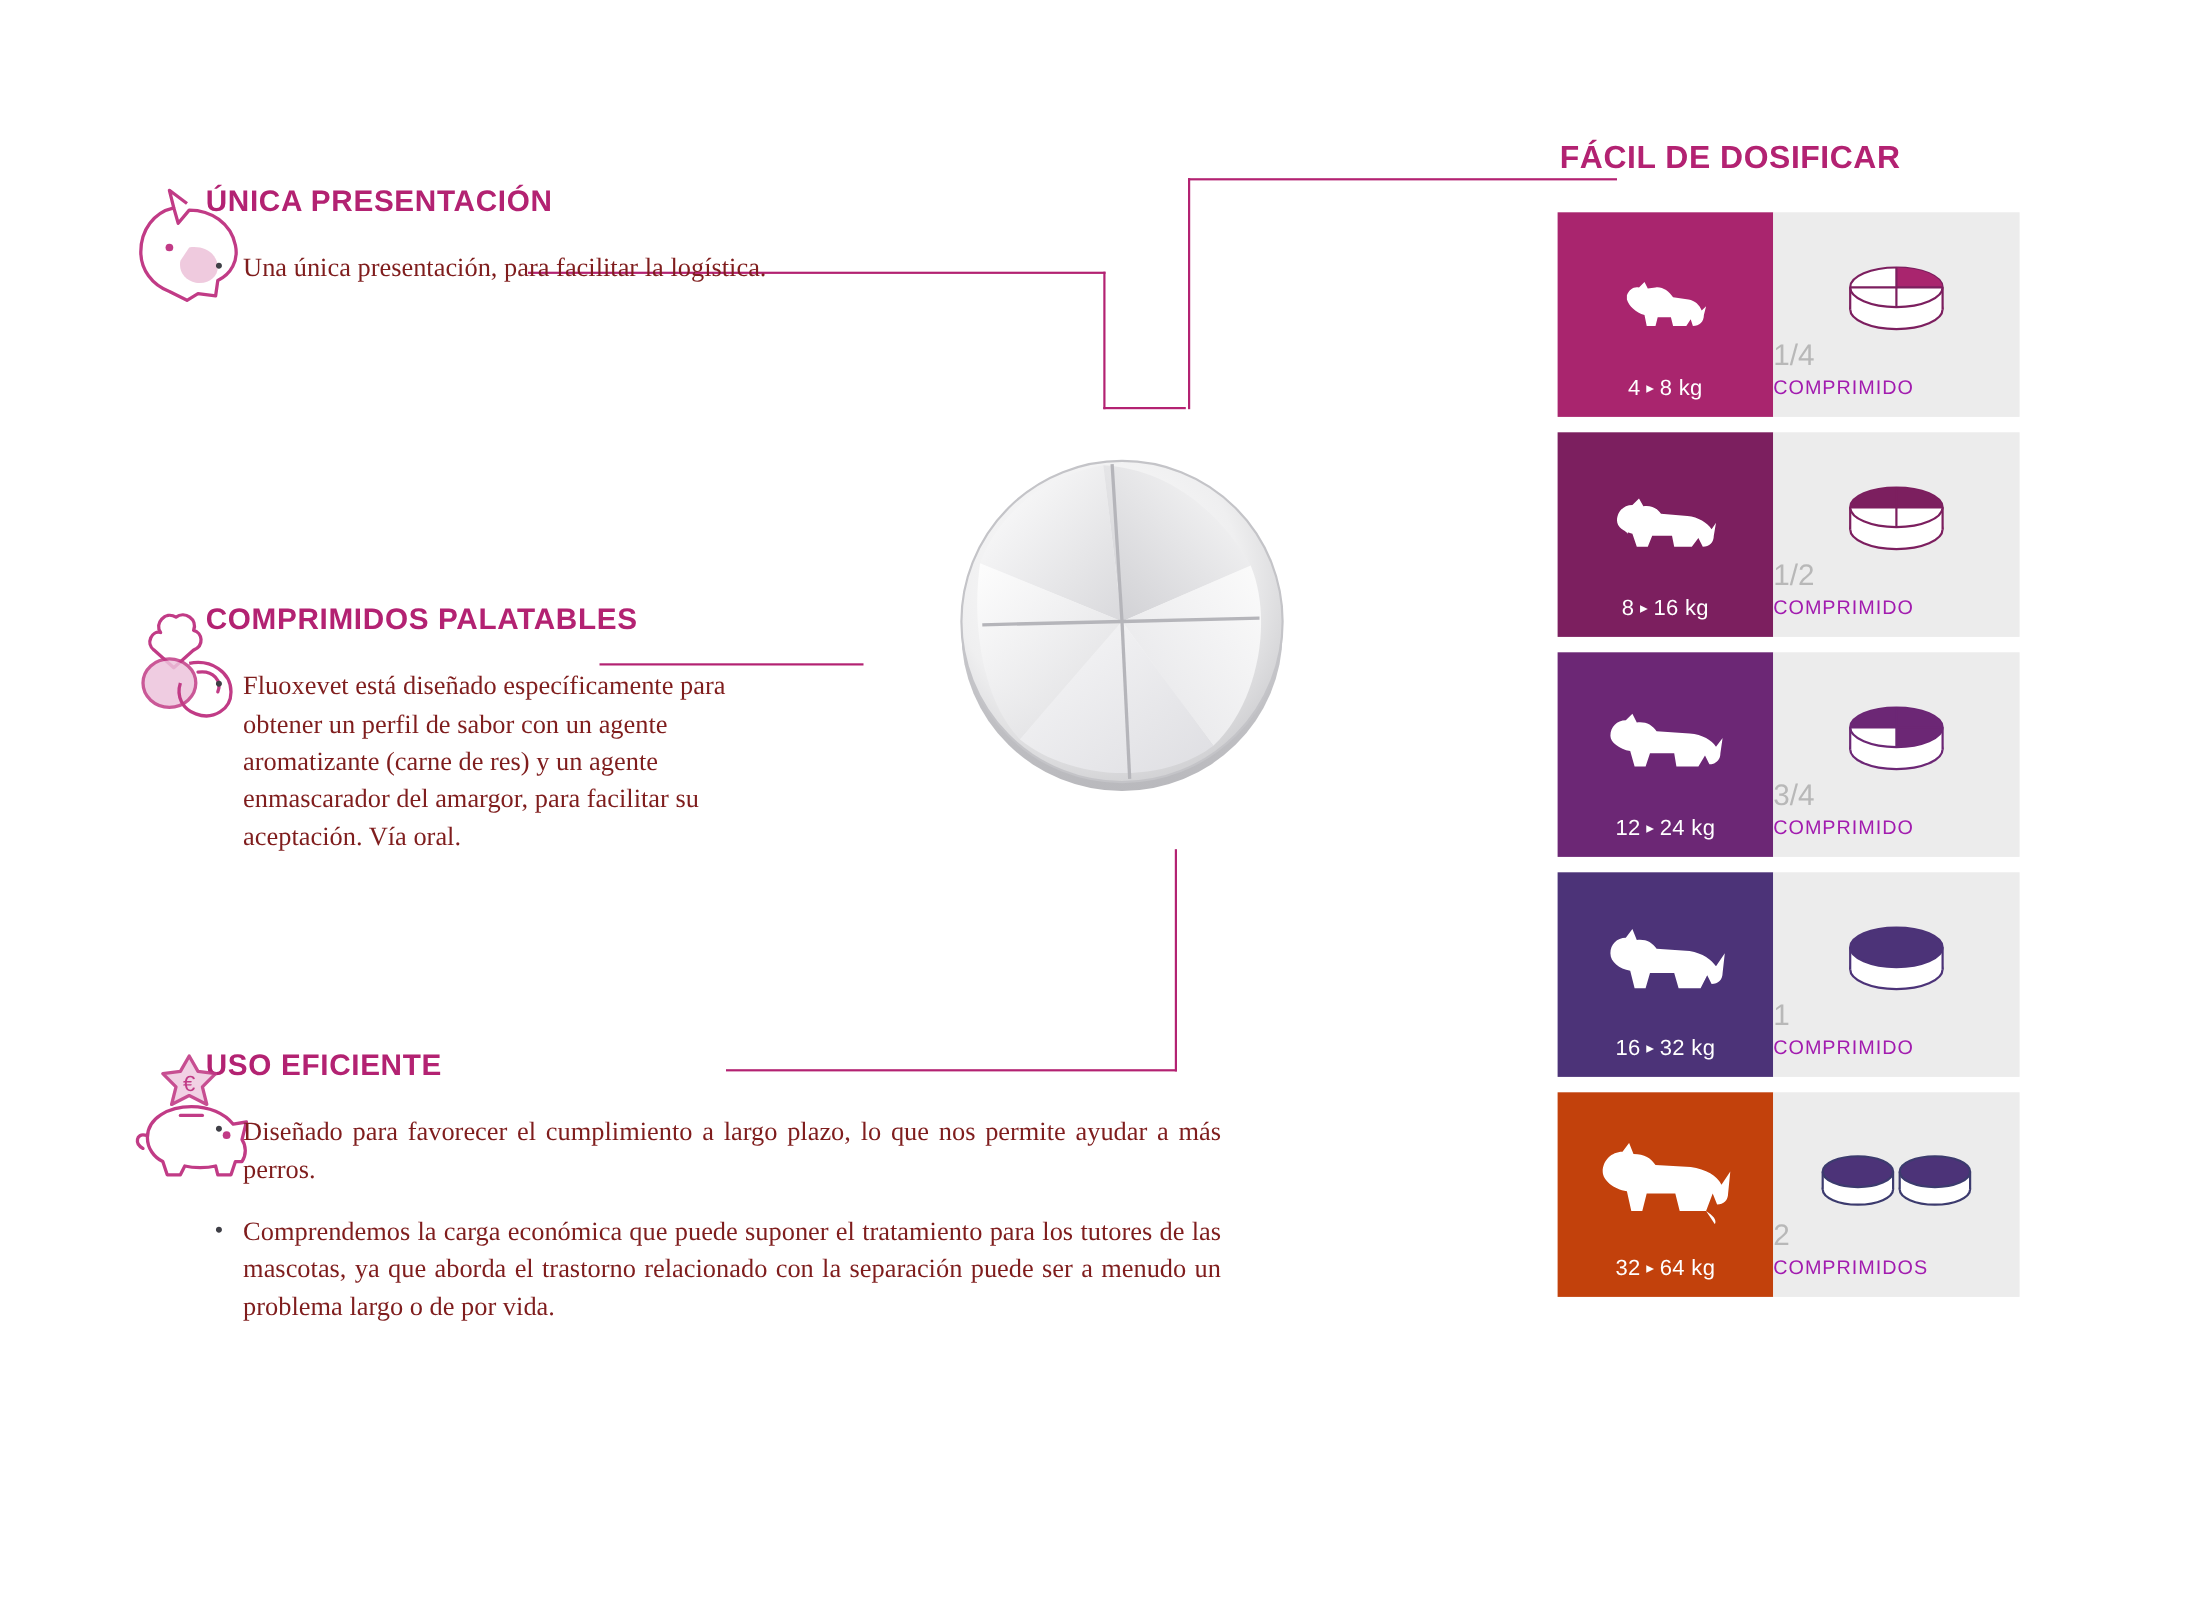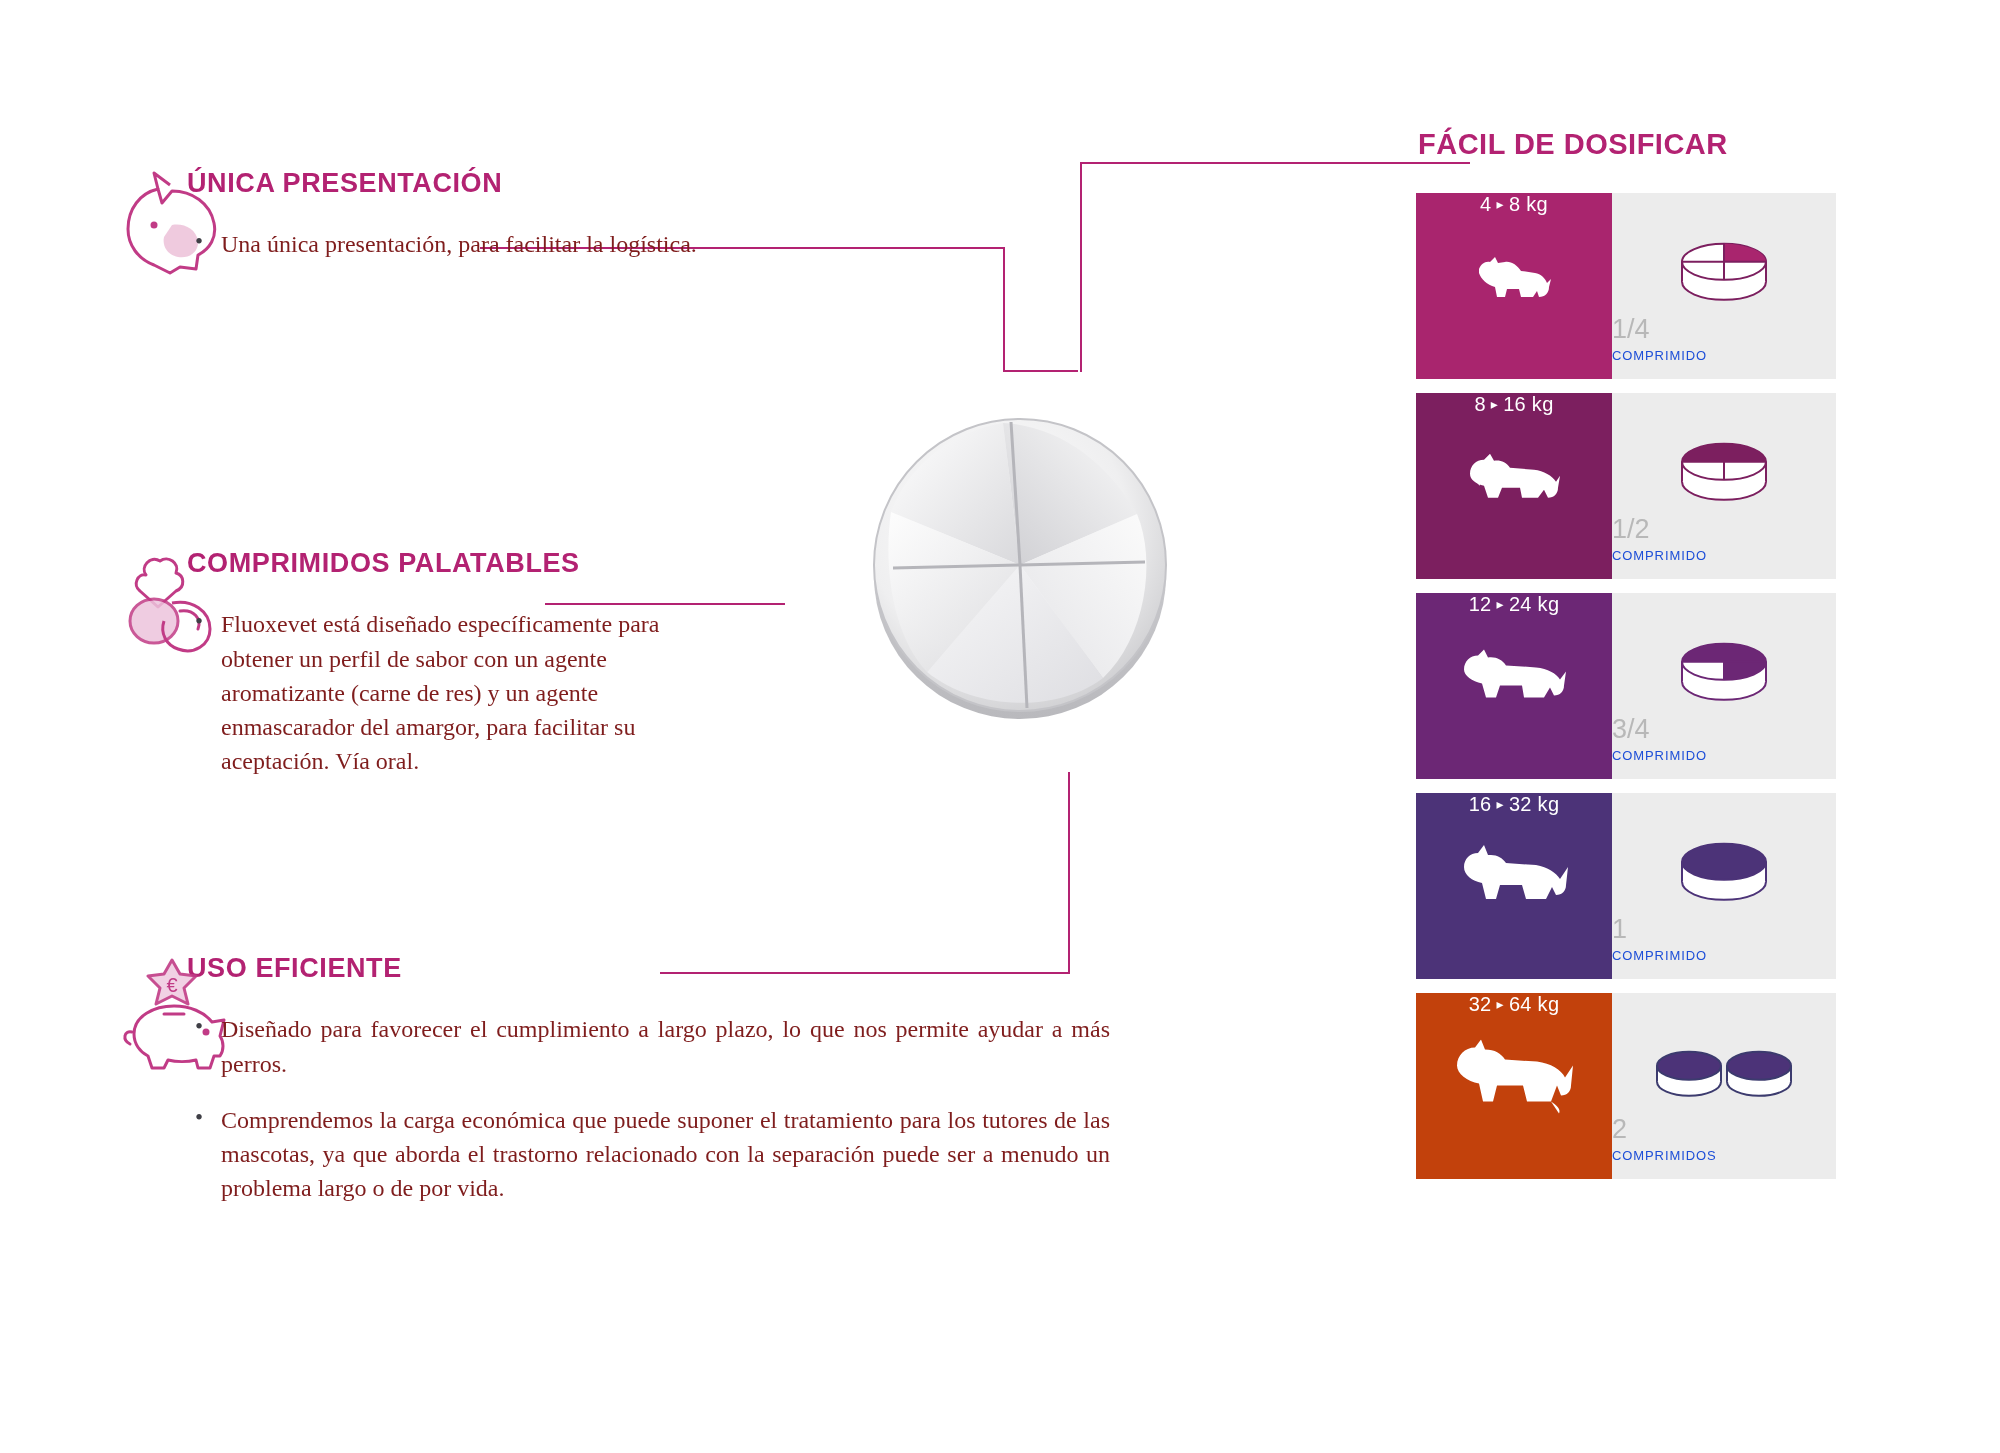--- a/index.html
+++ b/index.html
@@ -99,20 +99,21 @@
     display: flex;
     height: 186px;
     margin-bottom: 14px;
   }
   .dose-left {
     width: 196px;
     position: relative;
     display: flex;
     flex-direction: column;
     align-items: center;
+    justify-content: flex-end;
     padding-bottom: 14px;
     box-sizing: border-box;
   }
   .dose-left .dog-svg {
     position: absolute;
     top: 50%;
     left: 50%;
     transform: translate(-50%, -58%);
   }
   .dose-weight {
@@ -146,22 +147,22 @@
   }
   .dose-frac {
     color: #b8b8b8;
     font-size: 27px;
     line-height: 1;
     margin-bottom: 5px;
     position: relative;
     z-index: 2;
   }
   .dose-unit {
-    color: #1d4ed8;
-    font-size: 13px;
+    color: #a21caf;
+    font-size: 18px;
     letter-spacing: 0.9px;
     position: relative;
     z-index: 2;
   }
 </style>
 </head>
 <body>
 
 <div class="connector" style="left:480px; top:247px; width:525px; border-top-width:2px;"></div>
 <div class="connector" style="left:1003px; top:247px; height:125px; border-left-width:2px;"></div>

